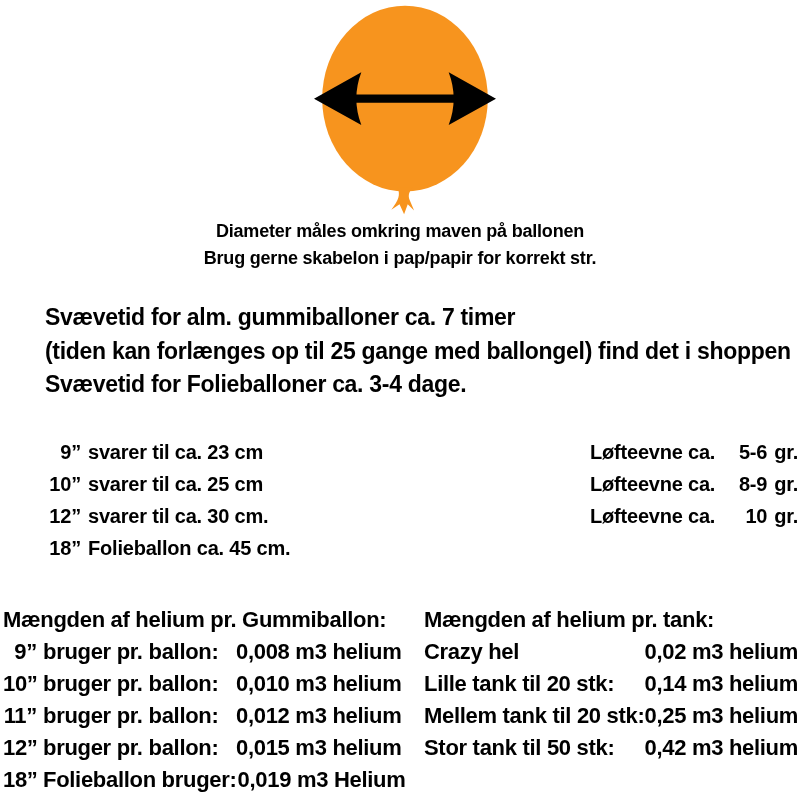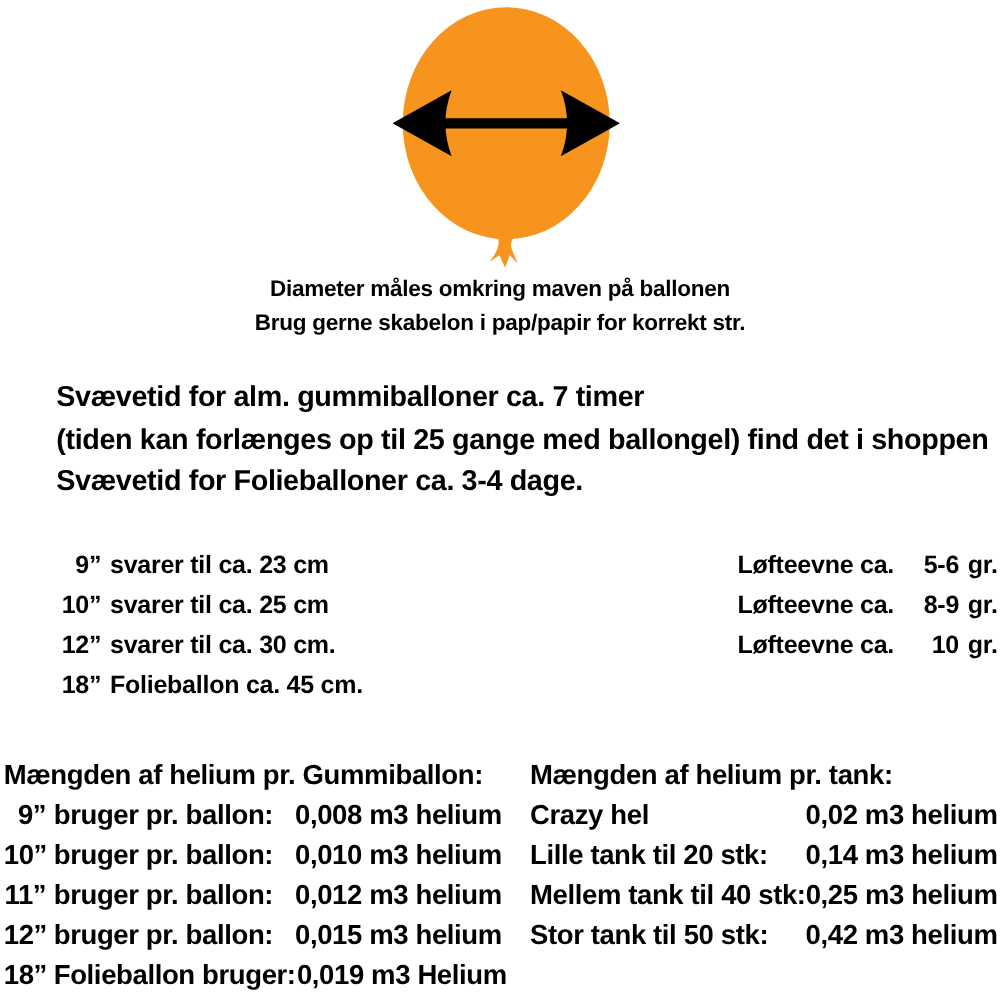--- a/index.html
+++ b/index.html
@@ -104,20 +104,20 @@
   <div class="h-header">Mængden af helium pr. tank:</div>
   <div class="ht-row">
     <span class="ht-label">Crazy hel</span>
       <span class="ht-value">0,02 m3 helium</span>
   </div>
   <div class="ht-row">
     <span class="ht-label">Lille tank til 20 stk:</span>
       <span class="ht-value">0,14 m3 helium</span>
   </div>
   <div class="ht-row">
-    <span class="ht-label">Mellem tank til 40 stk:</span>
+    <span class="ht-label">Mellem tank til 20 stk:</span>
       <span class="ht-value">0,25 m3 helium</span>
   </div>
   <div class="ht-row">
     <span class="ht-label">Stor tank til 50 stk:</span>
       <span class="ht-value">0,42 m3 helium</span>
   </div>
 </div>
 
 </body></html>

